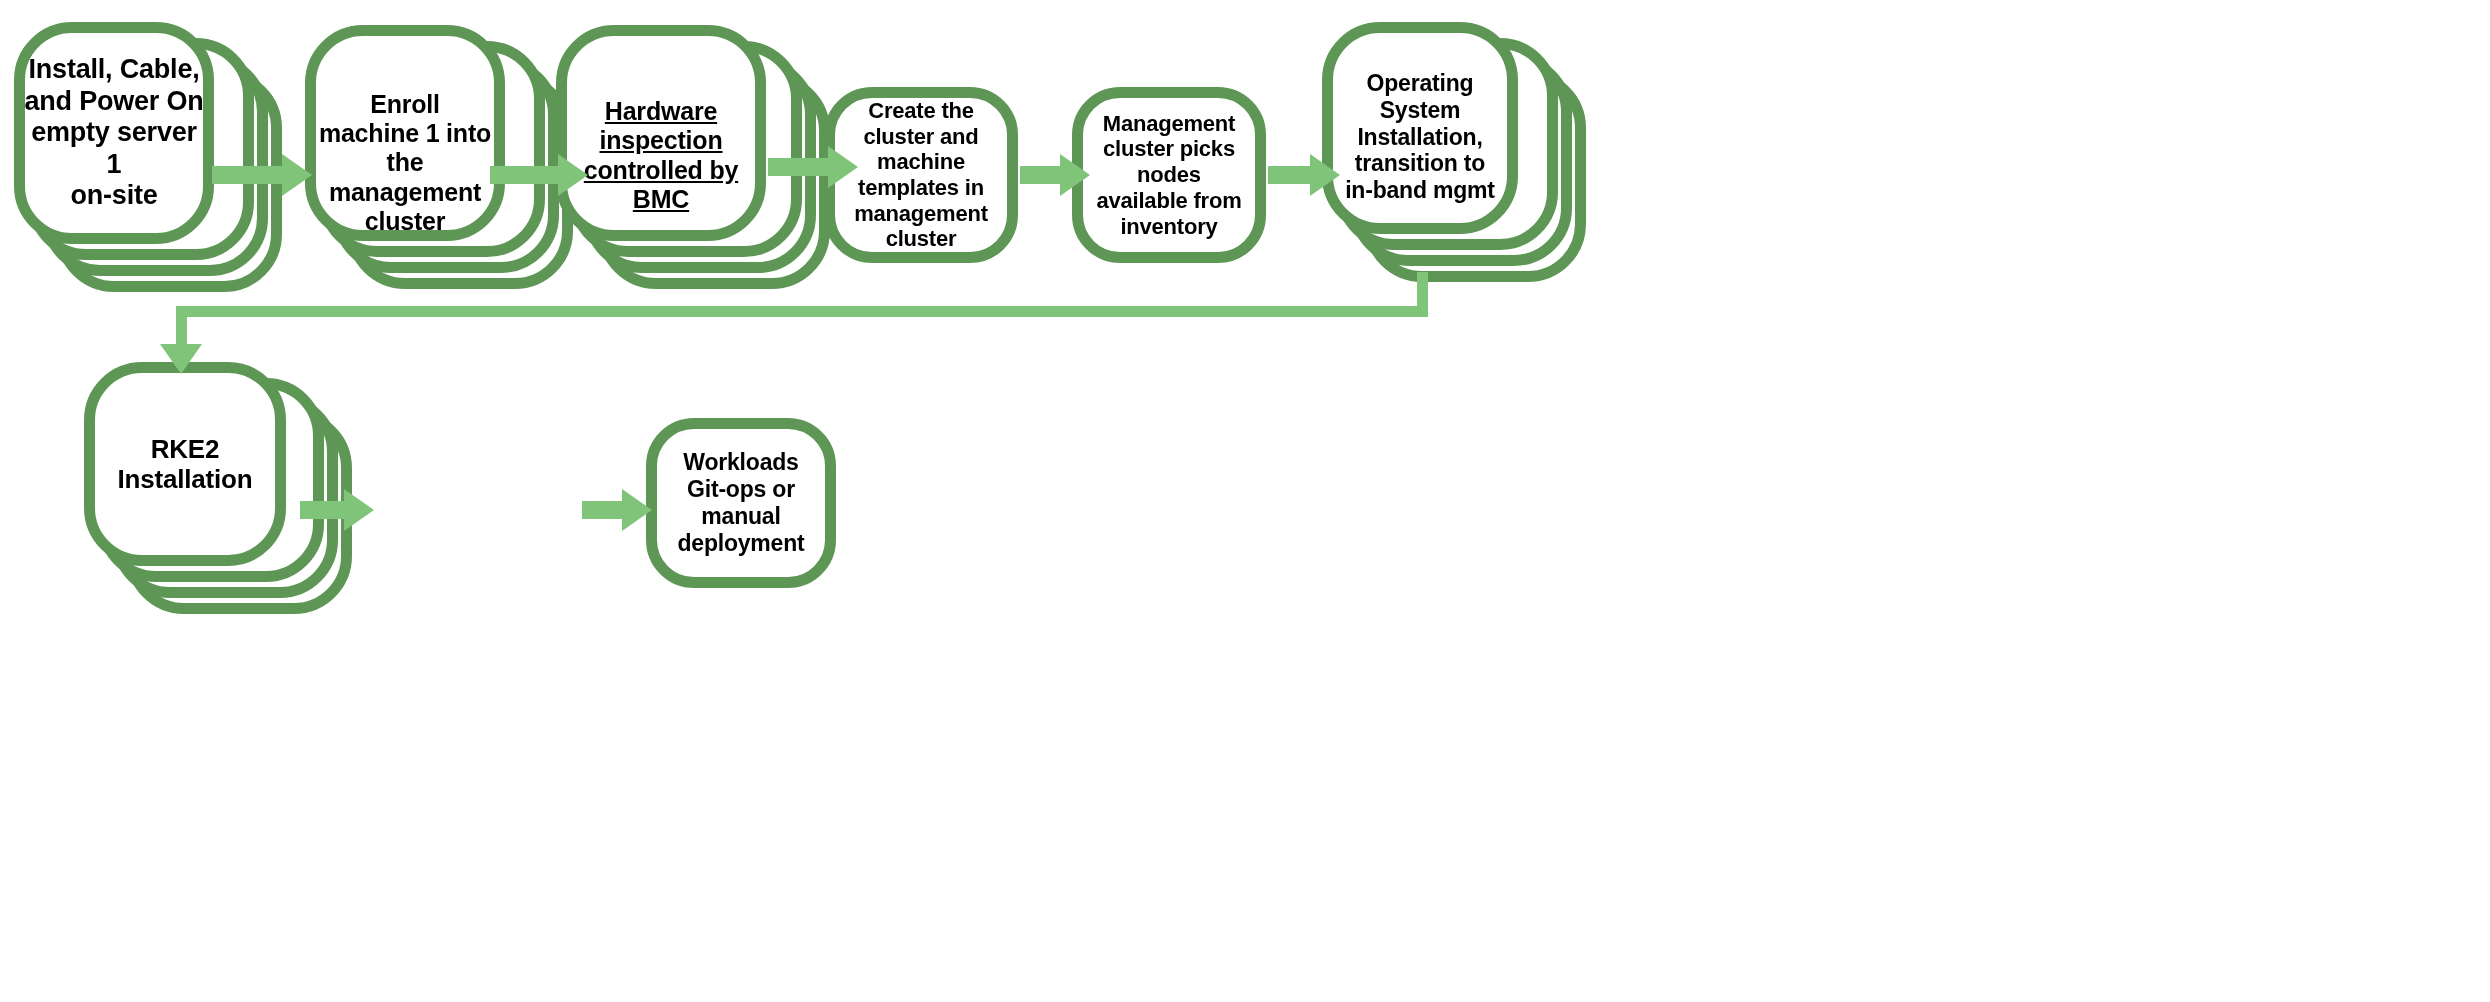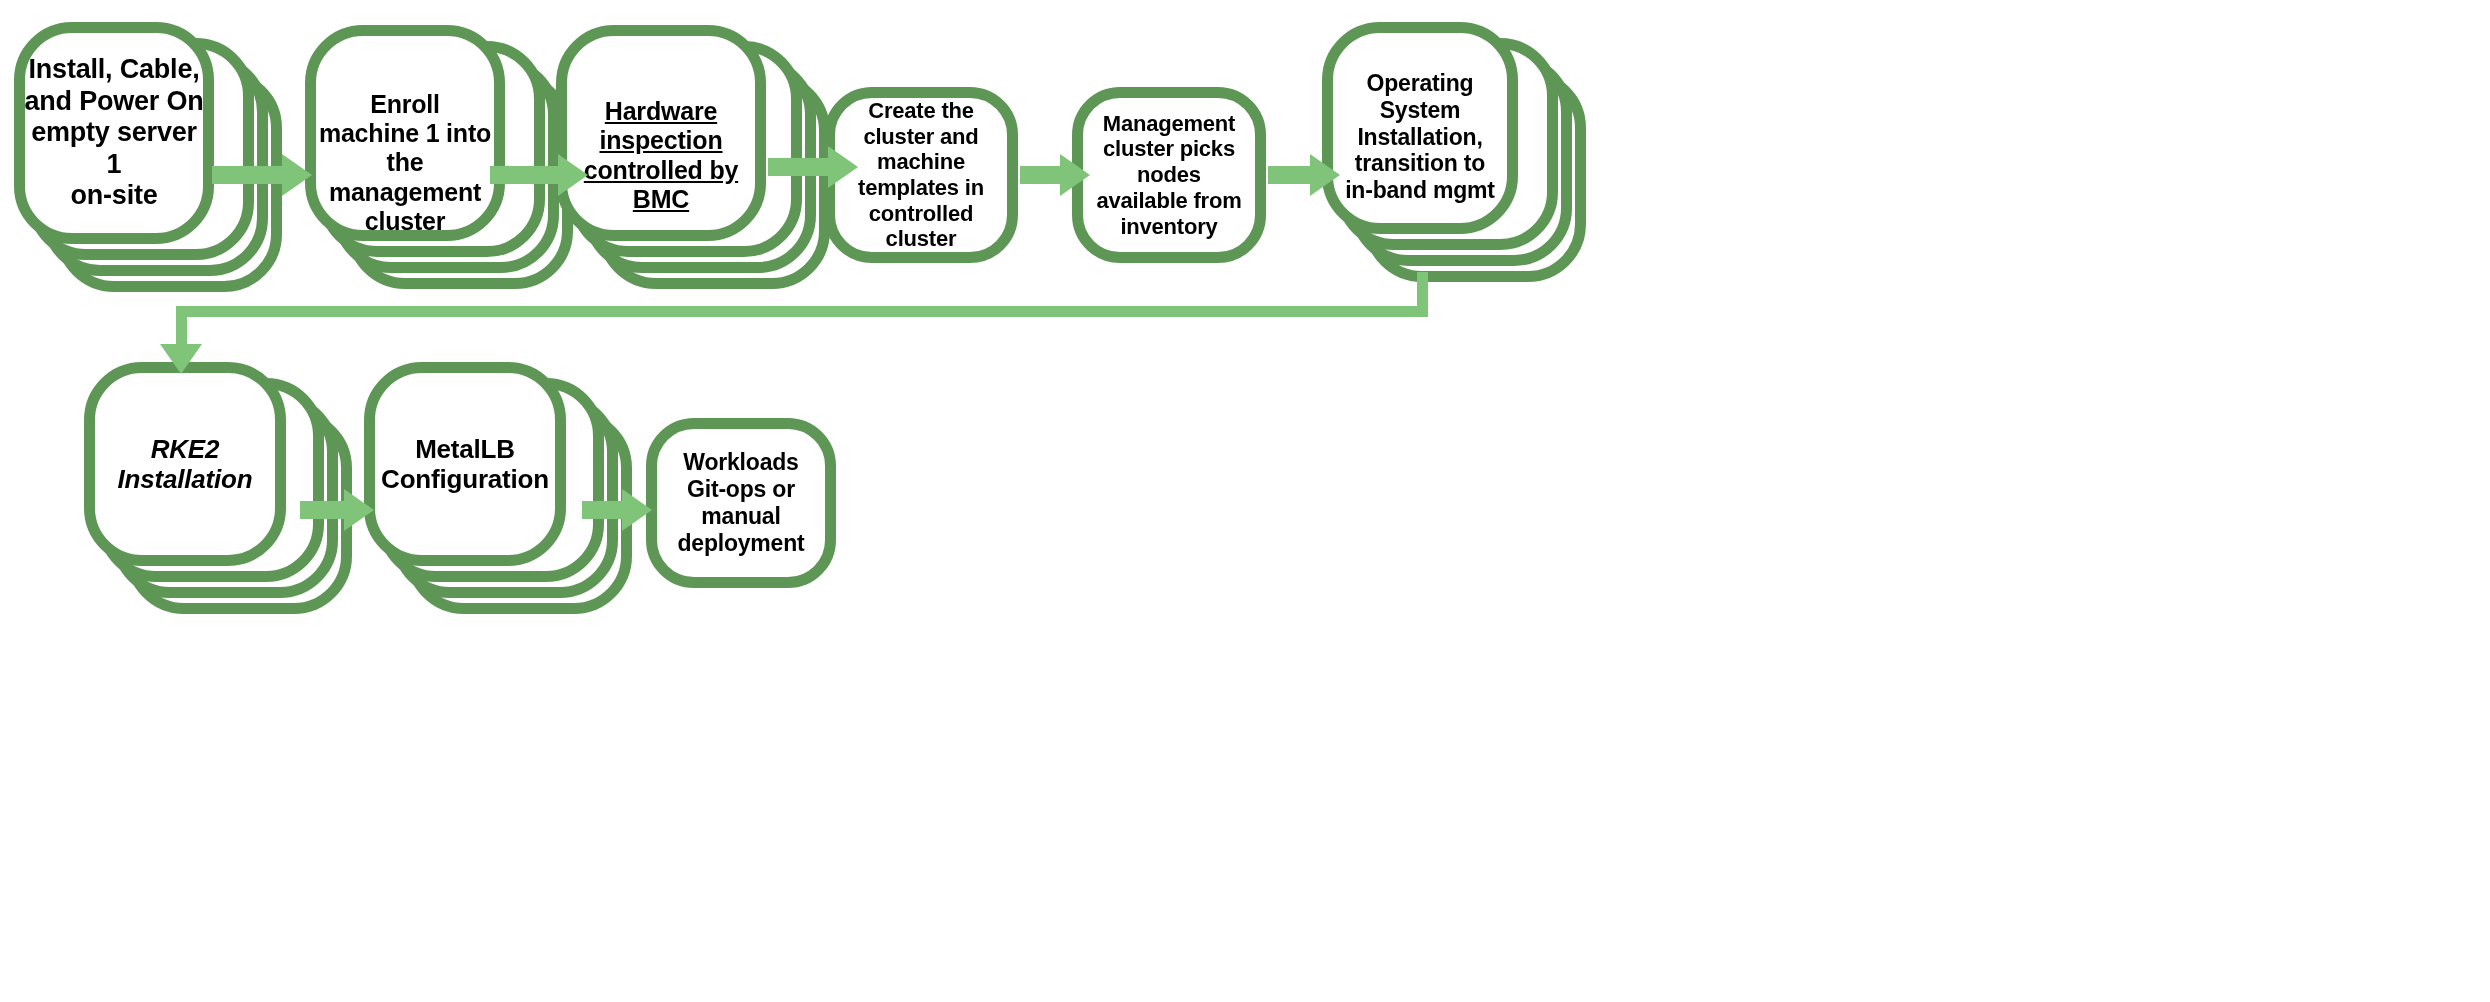--- a/index.html
+++ b/index.html
@@ -158,21 +158,21 @@
     <div class="shaft" style="width: 62px; background: rgb(127, 196, 121);"></div>
     <div class="head" style="left: 60px; border-left-color: rgb(127, 196, 121);"></div>
   </div>
 
   <div class="node" style="left:824px; top:87px; width:194px; height:176px;">
     <div class="card front" style="left: 0px; top: 0px; width: 194px; height: 176px; border-radius: 48px; border-color: rgb(94, 150, 86); background: rgb(255, 255, 255);"></div>
     <div class="node-label" style="left: 6px; top: 0px; width: 182px; height: 176px; font-size: 22px; color: rgb(0, 0, 0);">Create the
 cluster and
 machine
 templates in
-controlled
+management
 cluster</div>
   </div>
 
   <div class="arrow-h" style="left:1020px; top:166px; width:100px;">
     <div class="shaft" style="width: 42px; background: rgb(127, 196, 121);"></div>
     <div class="head" style="left: 40px; border-left-color: rgb(127, 196, 121);"></div>
   </div>
 
   <div class="node" style="left:1072px; top:87px; width:194px; height:176px;">
     <div class="card front" style="left: 0px; top: 0px; width: 194px; height: 176px; border-radius: 48px; border-color: rgb(94, 150, 86); background: rgb(255, 255, 255);"></div>
@@ -203,42 +203,34 @@
   <div class="ghost-text" style="left: 1490px; top: 178px; width: 20px; font-size: 23px; color: rgb(0, 0, 0);">t</div>
   <div class="ghost-text" style="left: 1505px; top: 202px; width: 20px; font-size: 23px; color: rgb(0, 0, 0);">t</div>
 
   <div class="elbow" style="left:0px; top:0px; width:2490px; height:1002px; pointer-events:none;">
     <div class="seg" style="left: 1417px; top: 272px; width: 11px; height: 45px; background: rgb(127, 196, 121);"></div>
     <div class="seg" style="left: 176px; top: 306px; width: 1252px; height: 11px; background: rgb(127, 196, 121);"></div>
     <div class="seg" style="left: 176px; top: 306px; width: 11px; height: 44px; background: rgb(127, 196, 121);"></div>
     <div class="head-down" style="left: 160px; top: 344px; border-top-color: rgb(127, 196, 121);"></div>
   </div>
 
-  <div class="node" style="left:84px; top:362px; width:252px; height:240px;font-style:italic;">
+  <div class="node" style="left:84px; top:362px; width:252px; height:240px;">
     <div class="card back3" style="left: 42px; top: 48px; width: 226px; height: 204px; border-color: rgb(94, 150, 86); background: rgb(255, 255, 255);"></div>
     <div class="card back2" style="left: 28px; top: 32px; width: 226px; height: 204px; border-color: rgb(94, 150, 86); background: rgb(255, 255, 255);"></div>
     <div class="card back1" style="left: 14px; top: 16px; width: 226px; height: 204px; border-color: rgb(94, 150, 86); background: rgb(255, 255, 255);"></div>
     <div class="card front" style="left: 0px; top: 0px; width: 202px; height: 204px; border-color: rgb(94, 150, 86); background: rgb(255, 255, 255);"></div>
     <div class="node-label" style="left: 2px; top: 0px; width: 198px; height: 204px; font-size: 26px; color: rgb(0, 0, 0);">RKE2
 Installation</div>
   </div>
 
   <div class="arrow-h" style="left:300px; top:501px; width:100px;">
     <div class="shaft" style="width: 46px; background: rgb(127, 196, 121);"></div>
     <div class="head" style="left: 44px; border-left-color: rgb(127, 196, 121);"></div>
   </div>
 
-  <div class="node" style="left:364px; top:362px; width:252px; height:240px;">
-    <div class="card back3" style="left: 42px; top: 48px; width: 226px; height: 204px; border-color: rgb(94, 150, 86); background: rgb(255, 255, 255);"></div>
-    <div class="card back2" style="left: 28px; top: 32px; width: 226px; height: 204px; border-color: rgb(94, 150, 86); background: rgb(255, 255, 255);"></div>
-    <div class="card back1" style="left: 14px; top: 16px; width: 226px; height: 204px; border-color: rgb(94, 150, 86); background: rgb(255, 255, 255);"></div>
-    <div class="card front" style="left: 0px; top: 0px; width: 202px; height: 204px; border-color: rgb(94, 150, 86); background: rgb(255, 255, 255);"></div>
-    <div class="node-label" style="left: 0px; top: 0px; width: 202px; height: 204px; font-size: 26px; color: rgb(0, 0, 0);">MetalLB
-Configuration</div>
-  </div>
 
   <div class="arrow-h" style="left:582px; top:501px; width:100px;">
     <div class="shaft" style="width: 42px; background: rgb(127, 196, 121);"></div>
     <div class="head" style="left: 40px; border-left-color: rgb(127, 196, 121);"></div>
   </div>
 
   <div class="node" style="left:646px; top:418px; width:190px; height:192px;">
     <div class="card front" style="left: 0px; top: 0px; width: 190px; height: 170px; border-radius: 48px; border-color: rgb(94, 150, 86); background: rgb(255, 255, 255);"></div>
     <div class="node-label" style="left: 4px; top: 0px; width: 182px; height: 170px; font-size: 23px; color: rgb(0, 0, 0);">Workloads
 Git-ops or

